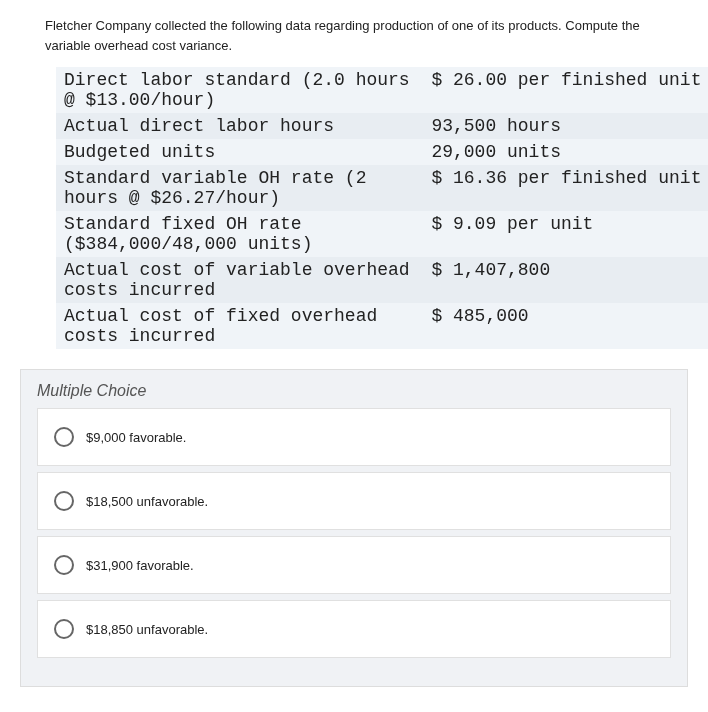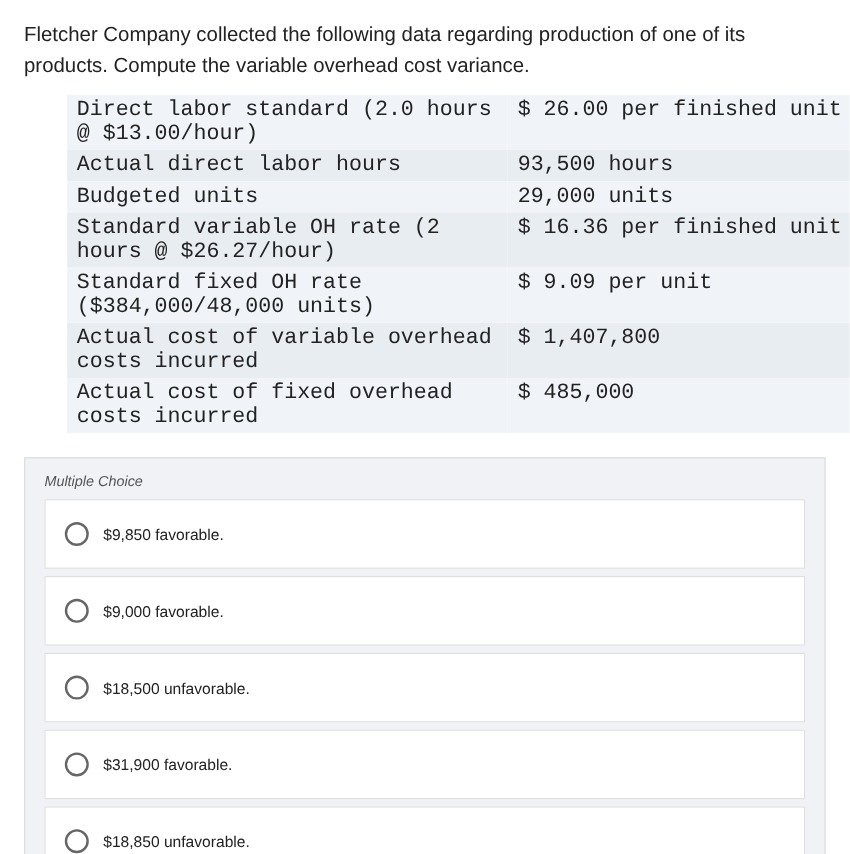--- a/index.html
+++ b/index.html
@@ -10,24 +10,25 @@
     body {
       font-family: Arial, sans-serif;
       font-size: 13px;
       background: #fff;
       width: 708px;
       min-height: 712px;
       padding: 16px 20px;
       color: #222;
     }
     .question-text {
-      font-size: 17px;
+      font-size: 13px;
       color: #222;
       margin-bottom: 12px;
       line-height: 1.5;
+      margin-left: 25px;
     }
     .data-table {
       width: 100%;
       border-collapse: collapse;
       margin-bottom: 20px;
       font-family: Liberation Mono, monospace;
       font-size: 18px;
       margin-left: 36px;
     }
     .data-table tr {
@@ -49,21 +50,21 @@
     .data-table td:last-child {
       width: 45%;
       text-align: left;
     }
     .multiple-choice-container {
       background: #f0f2f5;
       border: 1px solid #ddd;
       padding: 12px 16px;
     }
     .mc-label {
-      font-size: 12px;
+      font-size: 16px;
       color: #555;
       margin-bottom: 8px;
       font-style: italic;
     }
     .mc-option {
       background: #fff;
       border: 1px solid #e0e0e0;
       margin-bottom: 6px;
       padding: 18px 16px;
       display: flex;
@@ -123,24 +124,20 @@
         <td>$ 485,000</td>
       </tr>
     </tbody>
 </table>
 
 <div class="multiple-choice-container">
   <div class="mc-label">Multiple Choice</div>
   <div id="mc-options-container">
       <div class="mc-option">
       <div class="radio-circle"></div>
-      <span class="mc-option-text">$9,850 favorable.</span>
-    </div>
-      <div class="mc-option">
-      <div class="radio-circle"></div>
       <span class="mc-option-text">$9,000 favorable.</span>
     </div>
       <div class="mc-option">
       <div class="radio-circle"></div>
       <span class="mc-option-text">$18,500 unfavorable.</span>
     </div>
       <div class="mc-option">
       <div class="radio-circle"></div>
       <span class="mc-option-text">$31,900 favorable.</span>
     </div>

